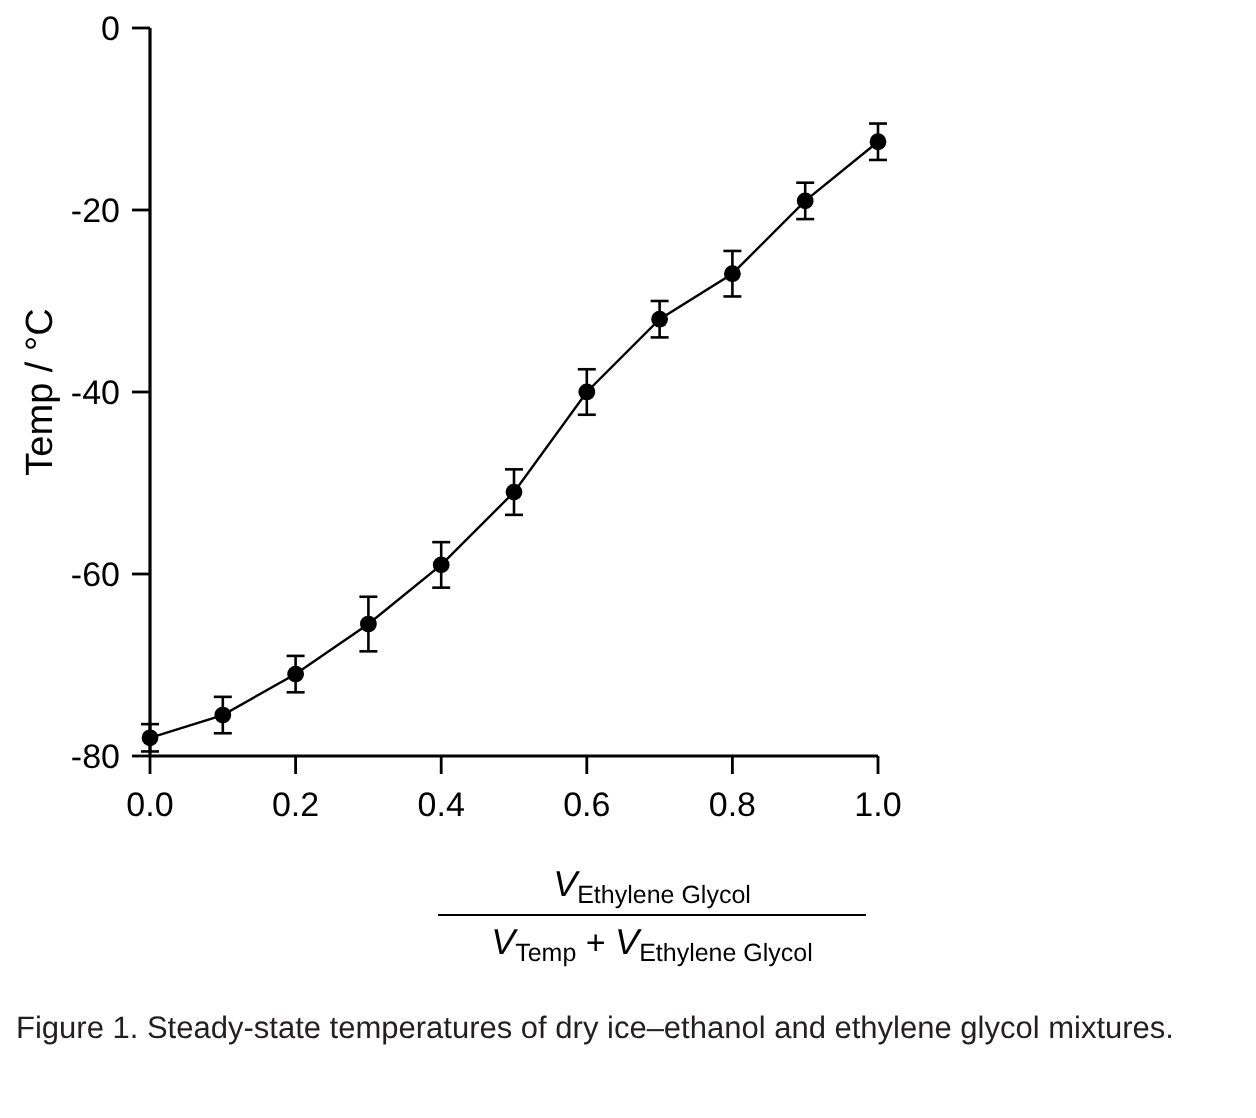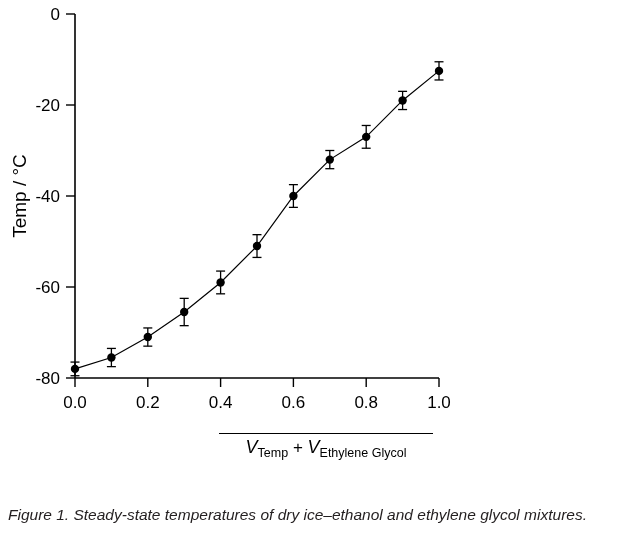--- a/index.html
+++ b/index.html
@@ -78,21 +78,20 @@
   }
   #caption {
     position: absolute;
     left: 8px;
     top: 504px;
     width: 600px;
     font-family: "Liberation Sans", sans-serif;
     font-size: 15.5px;
     line-height: 1.45;
     color: #231f20;
-    font-style: italic;
   }
 </style>
 </head>
 <body>
 
 <div id="figure-wrap">
 
   <div id="plot-area">
     <svg width="560" height="500" viewBox="0 0 560 500">
 
@@ -183,18 +182,19 @@
           <circle class="marker" cx="293.4" cy="196" r="4.2"></circle>
           <circle class="marker" cx="329.79999999999995" cy="159.6" r="4.2"></circle>
           <circle class="marker" cx="366.2" cy="136.85" r="4.2"></circle>
           <circle class="marker" cx="402.6" cy="100.44999999999999" r="4.2"></circle>
           <circle class="marker" cx="439" cy="70.875" r="4.2"></circle>
         </g>
     </svg>
   </div>
 
   <div id="xlabel-block">
+    <div class="frac-num"><span class="v-italic">V</span><span class="sub">Ethylene Glycol</span></div>
     <div class="frac-line"></div>
     <div class="frac-den"><span class="v-italic">V</span><span class="sub">Temp</span><span> + </span><span class="v-italic">V</span><span class="sub">Ethylene Glycol</span></div>
   </div>
 
   <div id="caption">Figure 1. Steady-state temperatures of dry ice–ethanol and ethylene glycol mixtures.</div>
 </div>
 
 </body></html>

